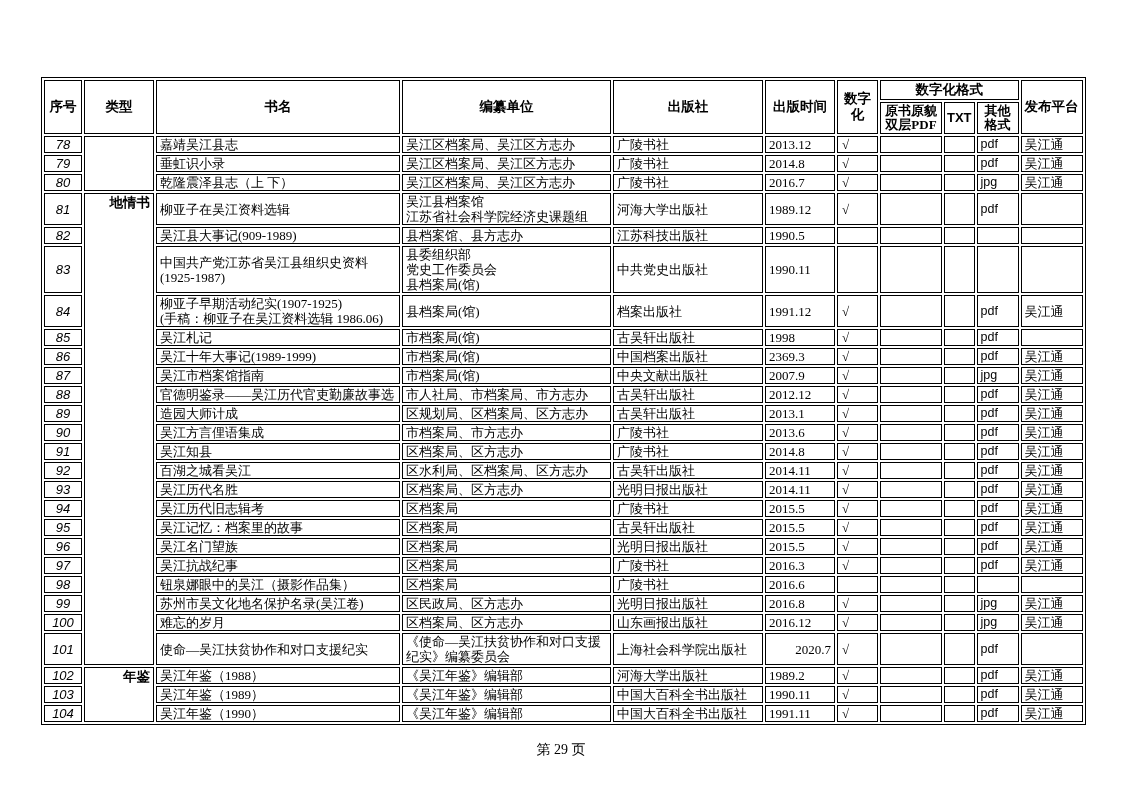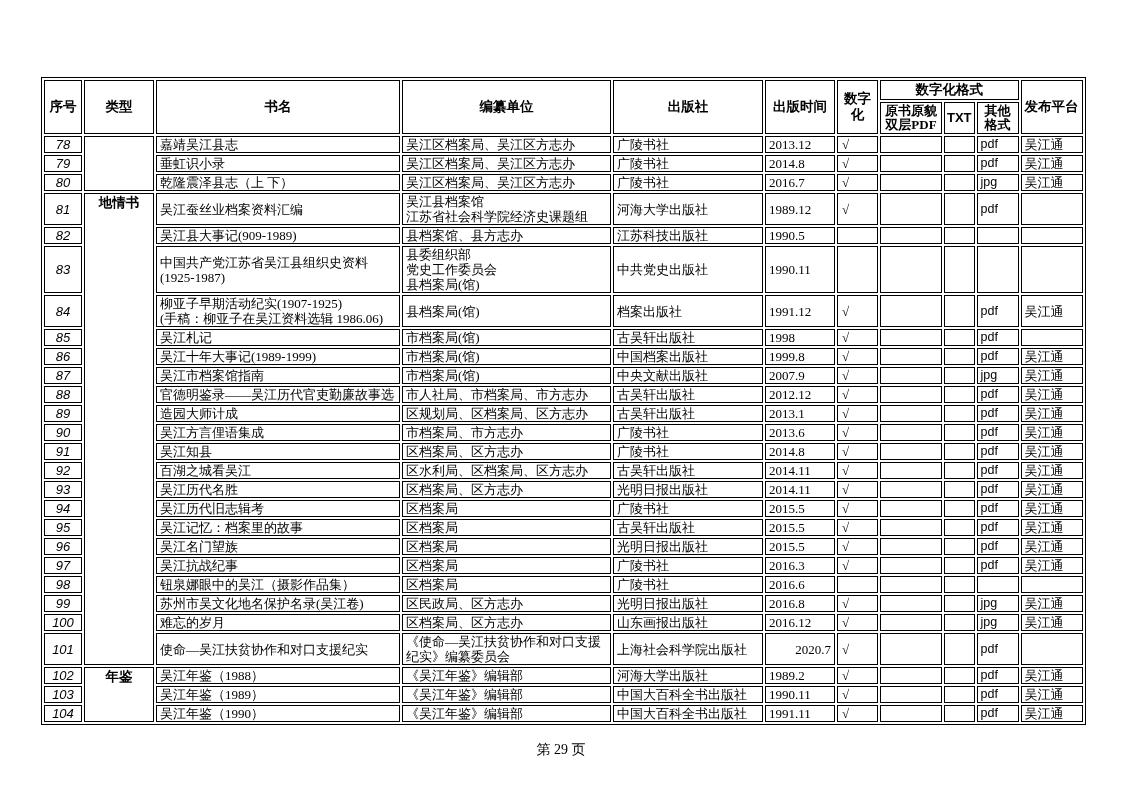--- a/index.html
+++ b/index.html
@@ -19,21 +19,21 @@
   }
   th {
     font-size:13.5px; font-weight:bold; text-align:center;
     line-height:16px; padding:1px 2px; height:16px;
   }
   tr.subhead th { height:28px; line-height:14px; font-size:13px; }
   th.latin { font-family:"Liberation Sans","DejaVu Sans",sans-serif; font-size:12px; }
   th.pre, td.pre { white-space:pre-line;margin-top:44px; }
   td { font-size:13px; line-height:15px; height:17px; }
   td.num  { text-align:center; font-family:"Liberation Sans","DejaVu Sans",sans-serif; font-size:13px;font-style:italic; }
-  td.type { text-align:center; vertical-align:top; font-weight:bold; font-size:13.5px; padding-top:1px; }
+  td.type { text-align:right; vertical-align:top; font-weight:bold; font-size:13.5px; padding-top:1px; }
   td.date { font-size:13px; }
   td.date.right { text-align:right; }
   td.check { font-size:13px; padding-left:4px; }
   td.fmt { font-family:"Liberation Sans","DejaVu Sans",sans-serif; font-size:12.5px; }
   .footer {
     position:absolute; left:0; right:0; top:741px;
     text-align:center; font-size:14px; color:#000;
   }
 </style>
 </head>
@@ -108,21 +108,21 @@
           <td class="date">2016.7</td>
           <td class="check">√</td>
           <td class="fmt"></td>
           <td class="fmt"></td>
           <td class="fmt">jpg</td>
           <td class="plat">吴江通</td>
         </tr>
         <tr>
           <td class="num">81</td>
           <td class="type" rowspan="21">地情书</td>
-          <td class="title pre">吴江蚕丝业档案资料汇编</td>
+          <td class="title pre">柳亚子在吴江资料选辑</td>
           <td class="unit pre">吴江县档案馆
 江苏省社会科学院经济史课题组</td>
           <td class="pub">河海大学出版社</td>
           <td class="date">1989.12</td>
           <td class="check">√</td>
           <td class="fmt"></td>
           <td class="fmt"></td>
           <td class="fmt">pdf</td>
           <td class="plat"></td>
         </tr>
@@ -176,21 +176,21 @@
           <td class="fmt"></td>
           <td class="fmt"></td>
           <td class="fmt">pdf</td>
           <td class="plat"></td>
         </tr>
         <tr>
           <td class="num">86</td>
           <td class="title pre">吴江十年大事记(1989-1999)</td>
           <td class="unit pre">市档案局(馆)</td>
           <td class="pub">中国档案出版社</td>
-          <td class="date">1999.8</td>
+          <td class="date">2369.3</td>
           <td class="check">√</td>
           <td class="fmt"></td>
           <td class="fmt"></td>
           <td class="fmt">pdf</td>
           <td class="plat">吴江通</td>
         </tr>
         <tr>
           <td class="num">87</td>
           <td class="title pre">吴江市档案馆指南</td>
           <td class="unit pre">市档案局(馆)</td>

